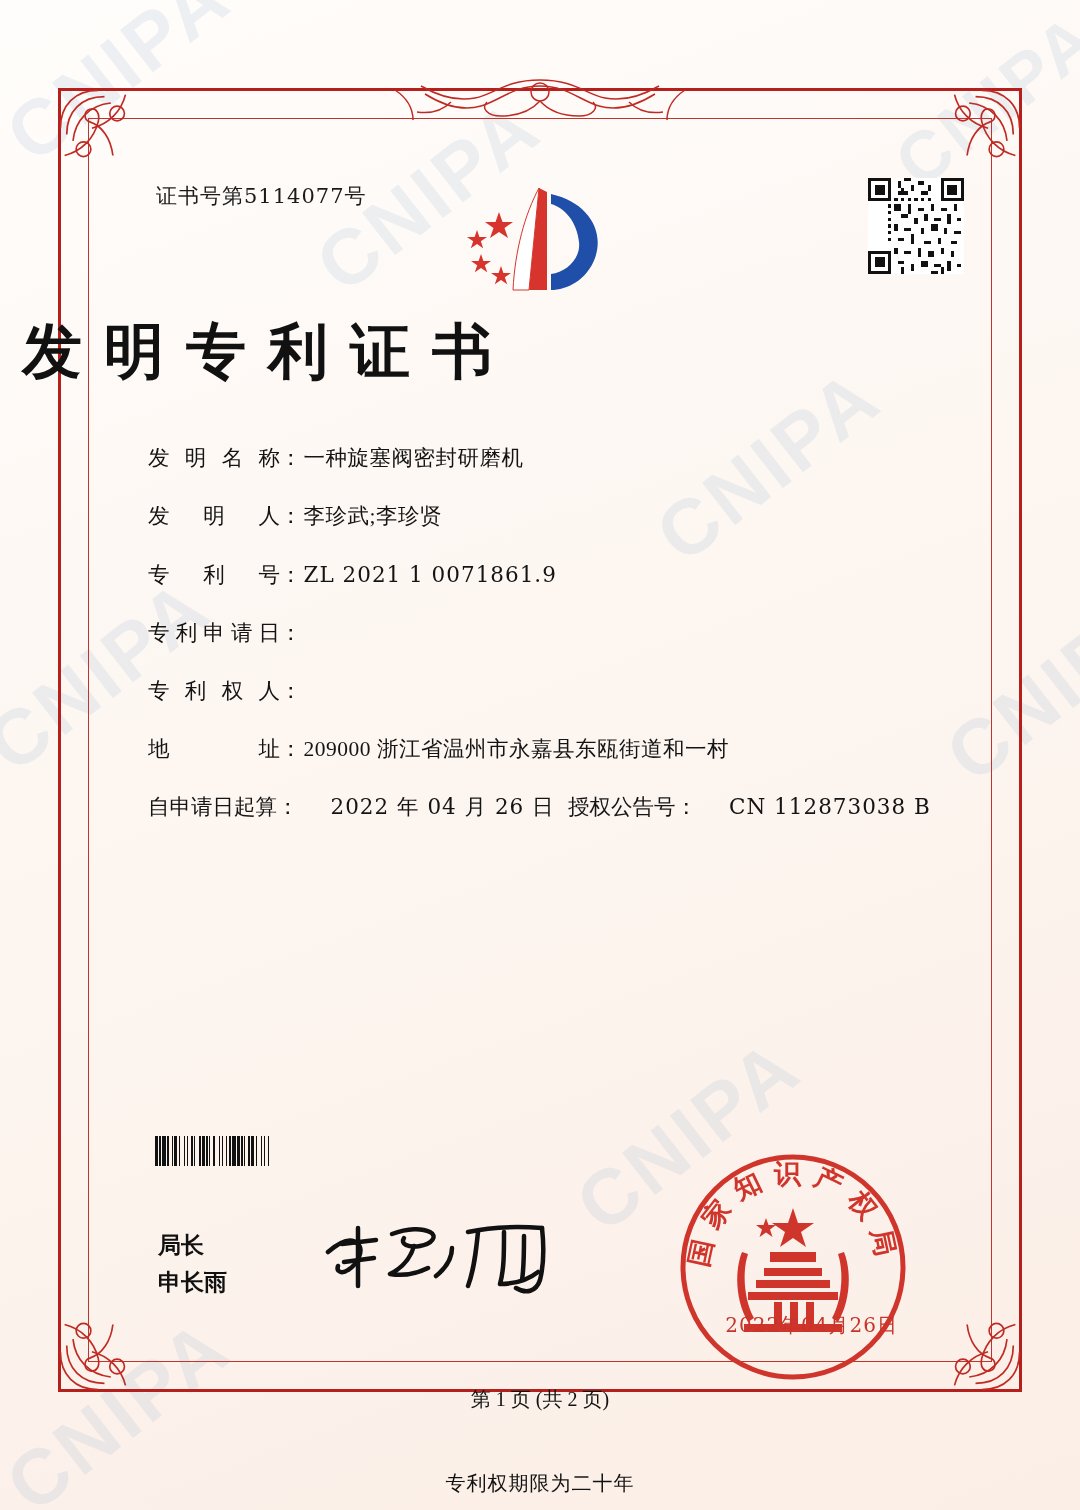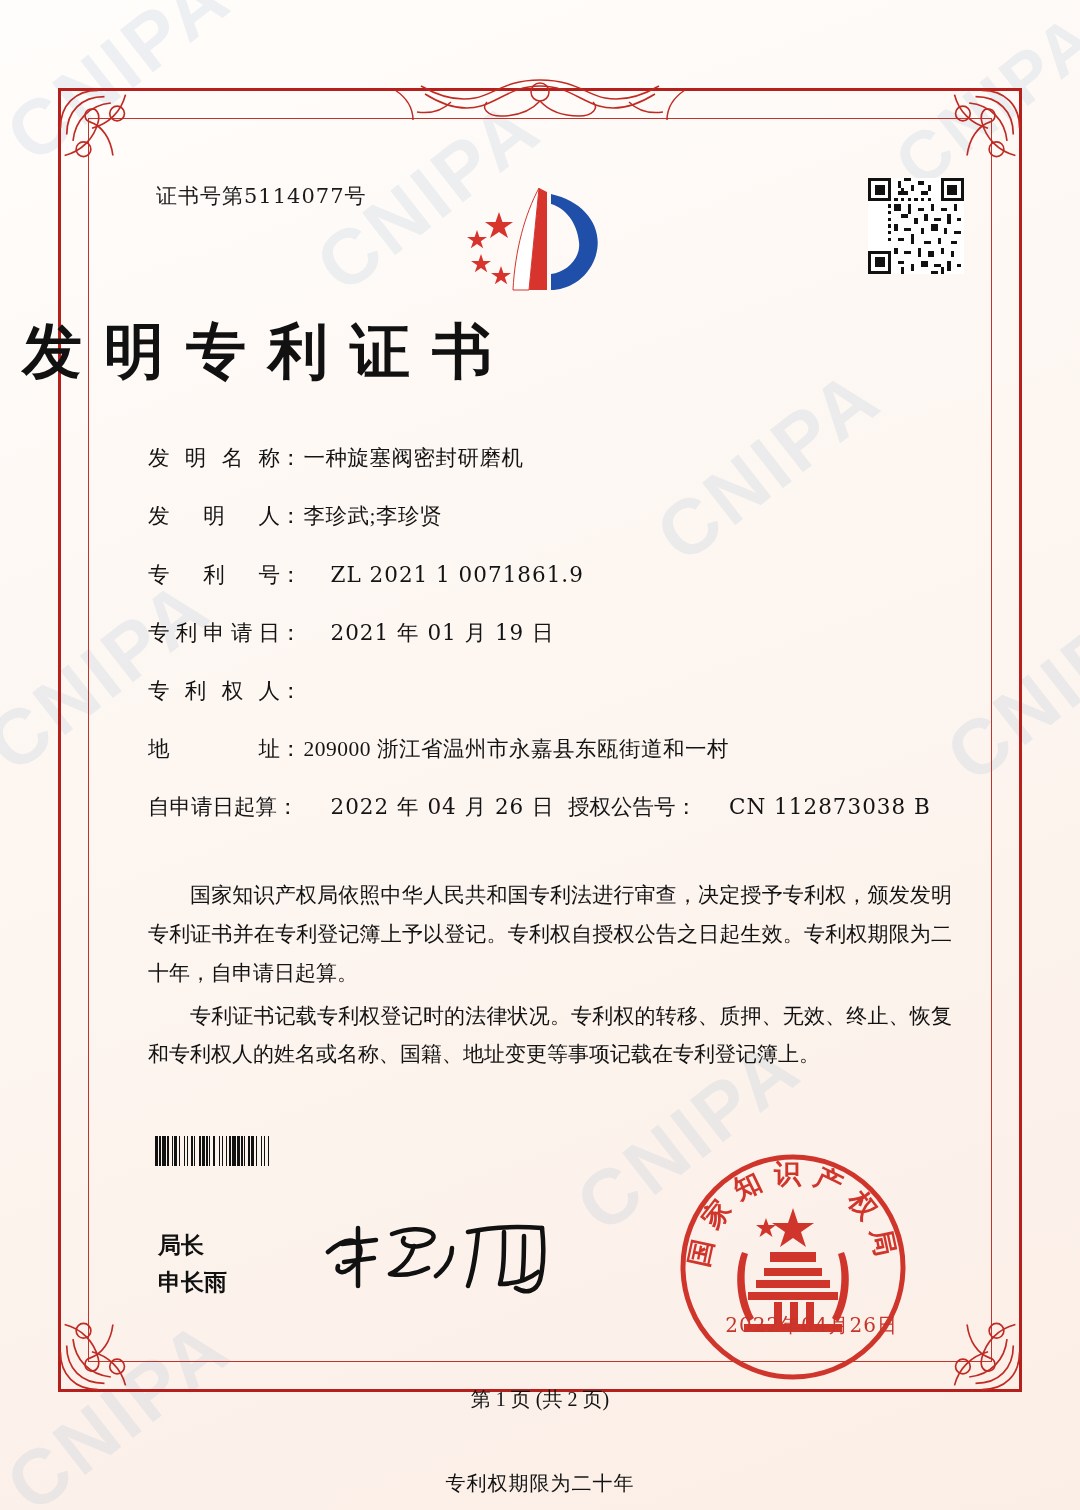--- a/index.html
+++ b/index.html
@@ -146,21 +146,21 @@
     display: flex;
     justify-content: space-between;
     letter-spacing: 0;
   }
   .f-label span { display: inline-block; }
   .f-colon { flex: none; margin-right: 2px; }
   .f-value {
     flex: 1;
     letter-spacing: 0.5px;
   }
-  .f-value.latin { font-family: "DejaVu Serif", "Liberation Serif", serif; letter-spacing: 1px; margin-left: 27px; }
+  .f-value.latin { font-family: "DejaVu Serif", "Liberation Serif", serif; letter-spacing: 1px; }
 
   .dual-row {
     display: flex;
     align-items: baseline;
     font-size: 21.5px;
     color: #141414;
     margin-bottom: 26px;
   }
   .dual-left { display: flex; align-items: baseline; width: 420px; flex: none; }
   .dual-right { display: flex; align-items: baseline; }
@@ -482,21 +482,20 @@
       </div>
       <div class="field-row">
         <div class="f-label">
           <span>专</span>
           <span>利</span>
           <span>申</span>
           <span>请</span>
           <span>日</span>
         </div>
         <div class="f-colon">：</div>
-        <div class="f-value latin">2021 年 01 月 19 日</div>
       </div>
       <div class="field-row">
         <div class="f-label">
           <span>专</span>
           <span>利</span>
           <span>权</span>
           <span>人</span>
         </div>
         <div class="f-colon">：</div>
       </div>
@@ -513,24 +512,20 @@
           <span class="dual-label">自申请日起算：</span>
           <span class="dual-value latin">2022 年 04 月 26 日</span>
         </div>
         <div class="dual-right">
           <span class="dual-label">授权公告号：</span>
           <span class="dual-value latin">CN 112873038 B</span>
         </div>
       </div>
     </div>
 
-  <div class="paras" id="paras">
-      <p>国家知识产权局依照中华人民共和国专利法进行审查，决定授予专利权，颁发发明专利证书并在专利登记簿上予以登记。专利权自授权公告之日起生效。专利权期限为二十年，自申请日起算。</p>
-      <p>专利证书记载专利权登记时的法律状况。专利权的转移、质押、无效、终止、恢复和专利权人的姓名或名称、国籍、地址变更等事项记载在专利登记簿上。</p>
-    </div>
 
   <div class="barcode" id="barcode">
       <i style="width: 3px; background: rgb(17, 17, 17);"></i>
       <i style="width: 1px; background: transparent;"></i>
       <i style="width: 2px; background: rgb(17, 17, 17);"></i>
       <i style="width: 1px; background: transparent;"></i>
       <i style="width: 4px; background: rgb(17, 17, 17);"></i>
       <i style="width: 1px; background: transparent;"></i>
       <i style="width: 2px; background: rgb(17, 17, 17);"></i>
       <i style="width: 3px; background: transparent;"></i>

